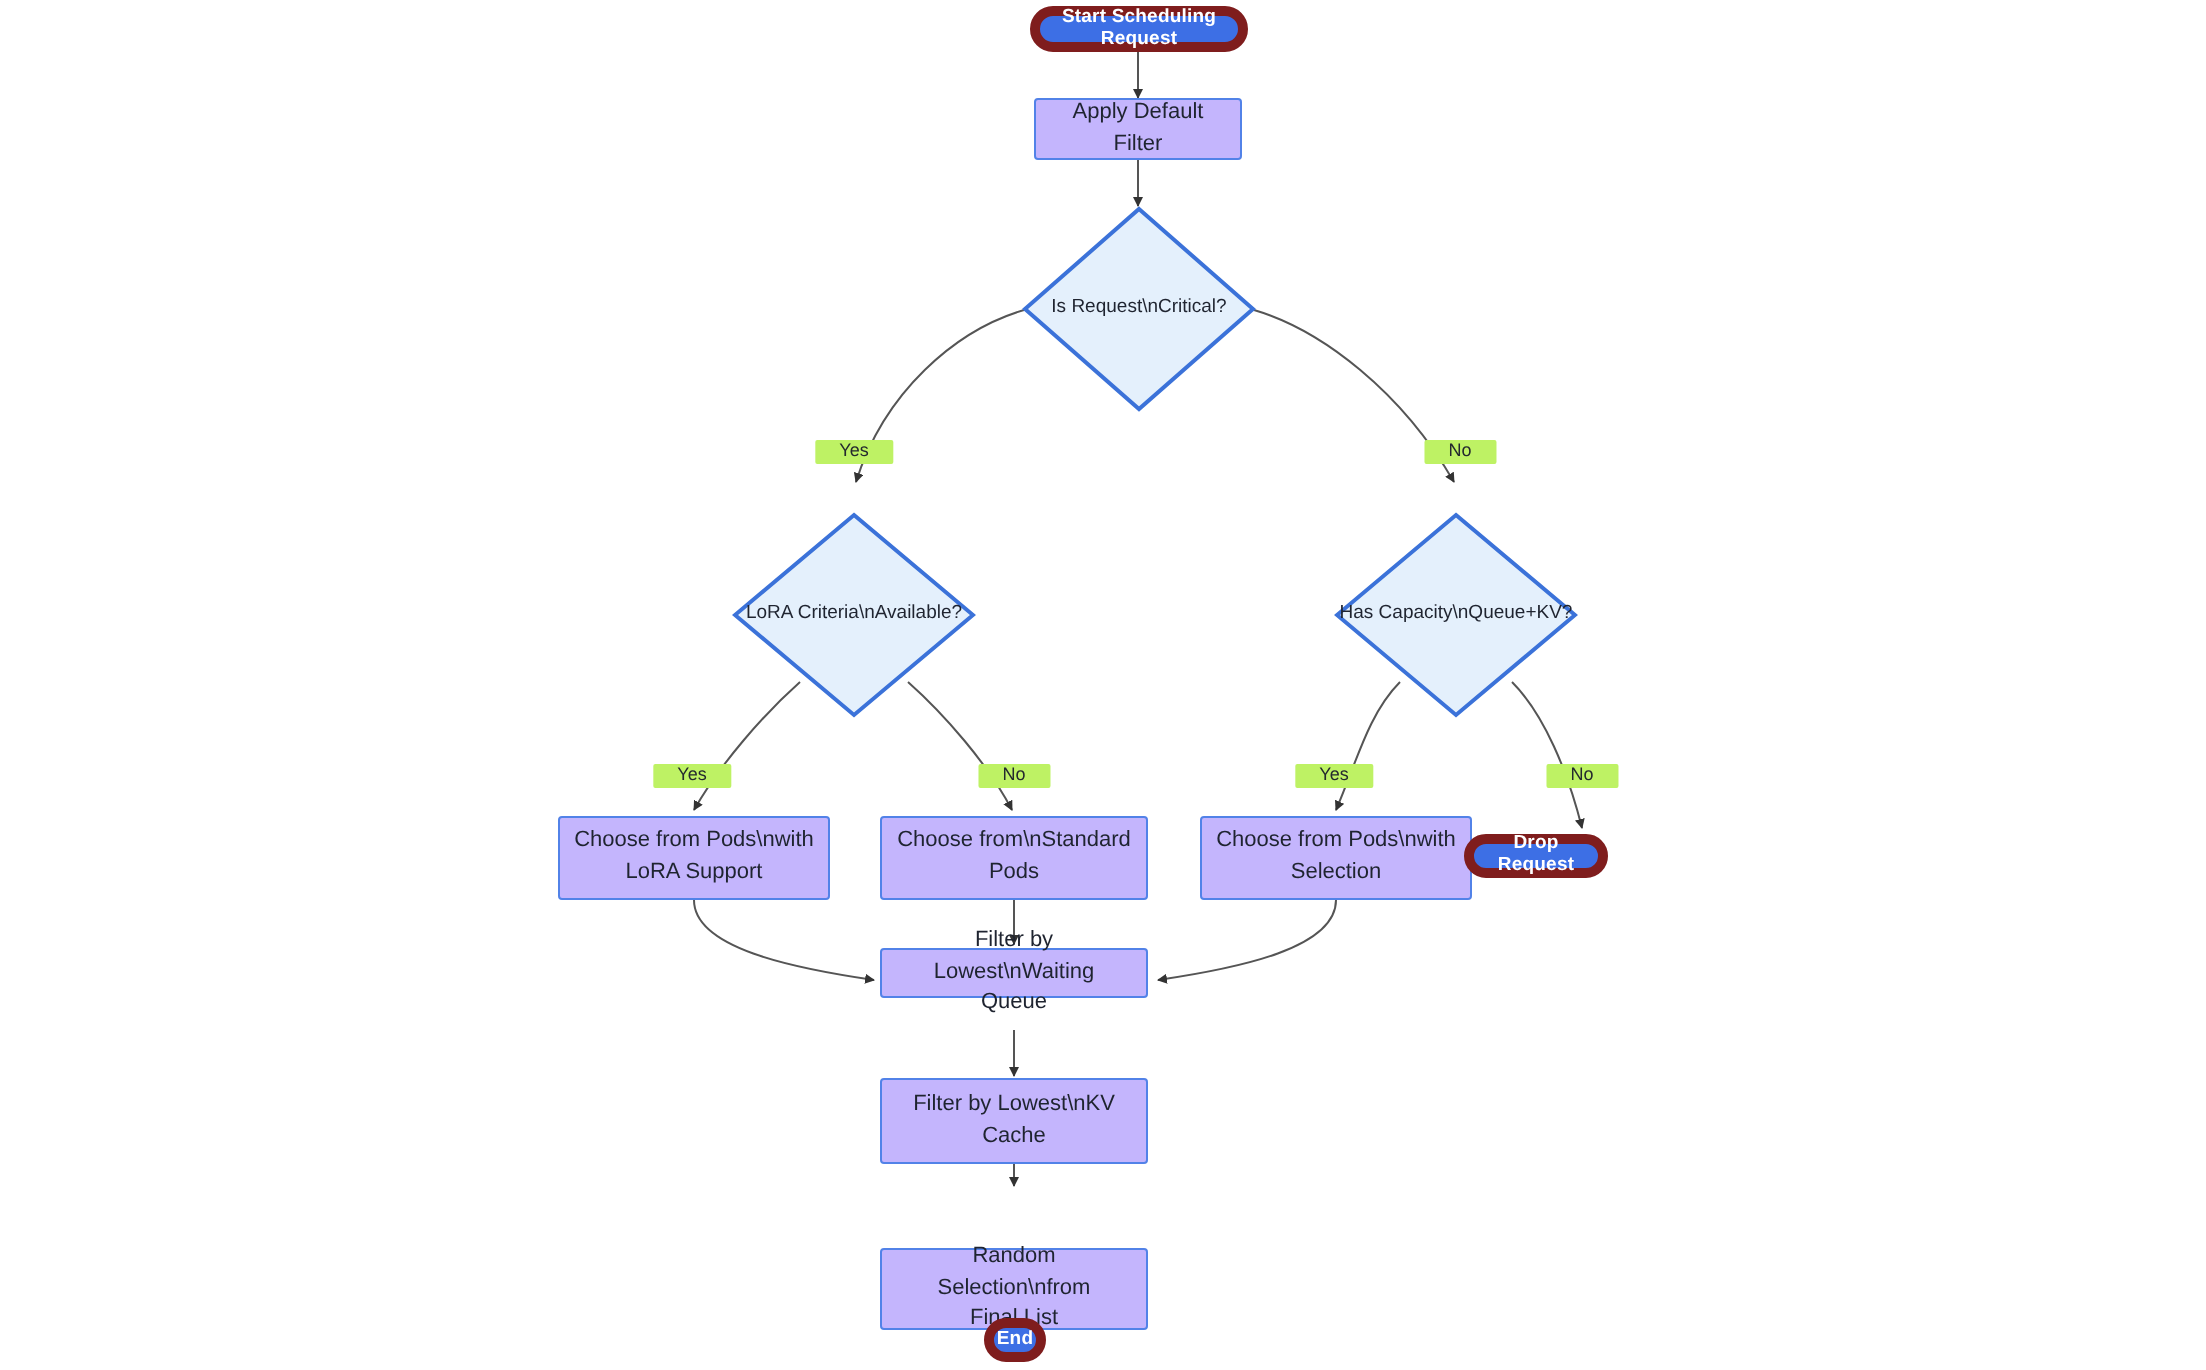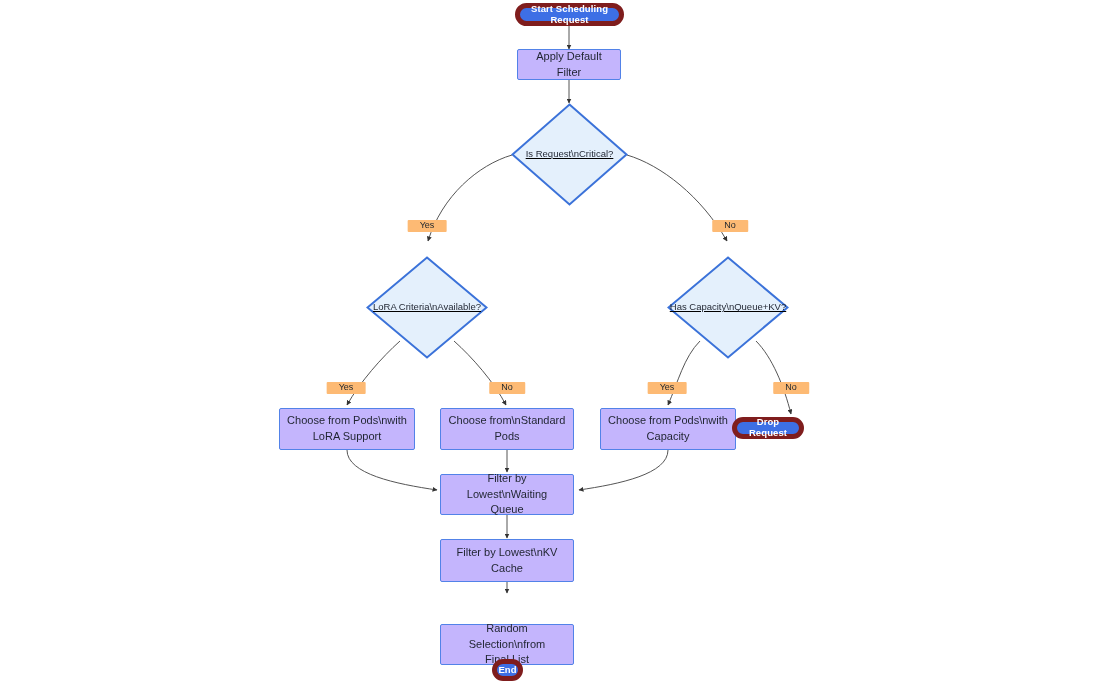--- a/index.html
+++ b/index.html
@@ -54,42 +54,41 @@
     border-radius: 2px;
     color: #1f2430;
     font-size: 11px;
     line-height: 1.45;
     padding: 0 6px;
   }
   
   .node-decision {
     background: transparent;
     border: none;
-    text-decoration: underline;
   }
   .node-decision .diamond-shape {
     position: absolute;
     left: 0;
     top: 0;
     width: 100%;
     height: 100%;
   }
   .node-decision .diamond-label {
     position: relative;
     z-index: 2;
     color: #1f2430;
     font-size: 9.5px;
     line-height: 1.3;
     white-space: nowrap;
   }
   
   .edge-label {
     position: absolute;
     transform: translate(-50%, -50%);
-    background: #fdba74;
+    background: #bef264;
     color: #24292e;
     font-size: 9px;
     line-height: 1.1;
     padding: 1px 12px;
     border-radius: 1px;
     white-space: nowrap;
   }
   .nl {
     display: block;
   }
@@ -176,29 +175,29 @@
   <div class="node node-process" style="left:440px; top:408px; width:134px; height:42px;">
     <span>
       <span class="nl">Choose from\nStandard</span>
       <span class="nl">Pods</span>
     </span>
   </div>
 
   <div class="node node-process" style="left:600px; top:408px; width:136px; height:42px;">
     <span>
       <span class="nl">Choose from Pods\nwith</span>
-      <span class="nl">Capacity</span>
+      <span class="nl">Selection</span>
     </span>
   </div>
 
   <div class="node node-terminal" style="left:732px; top:417px; width:72px; height:22px;">
     <span>Drop Request</span>
   </div>
 
-  <div class="node node-process" style="left:440px; top:474px; width:134px; height:41px;justify-content:flex-end;">
+  <div class="node node-process" style="left:440px; top:474px; width:134px; height:25px;justify-content:flex-end;">
     <span>
       <span class="nl">Filter by Lowest\nWaiting</span>
       <span class="nl">Queue</span>
     </span>
   </div>
 
   <div class="node node-process" style="left:440px; top:539px; width:134px; height:43px;">
     <span>Filter by Lowest\nKV Cache</span>
   </div>
 

